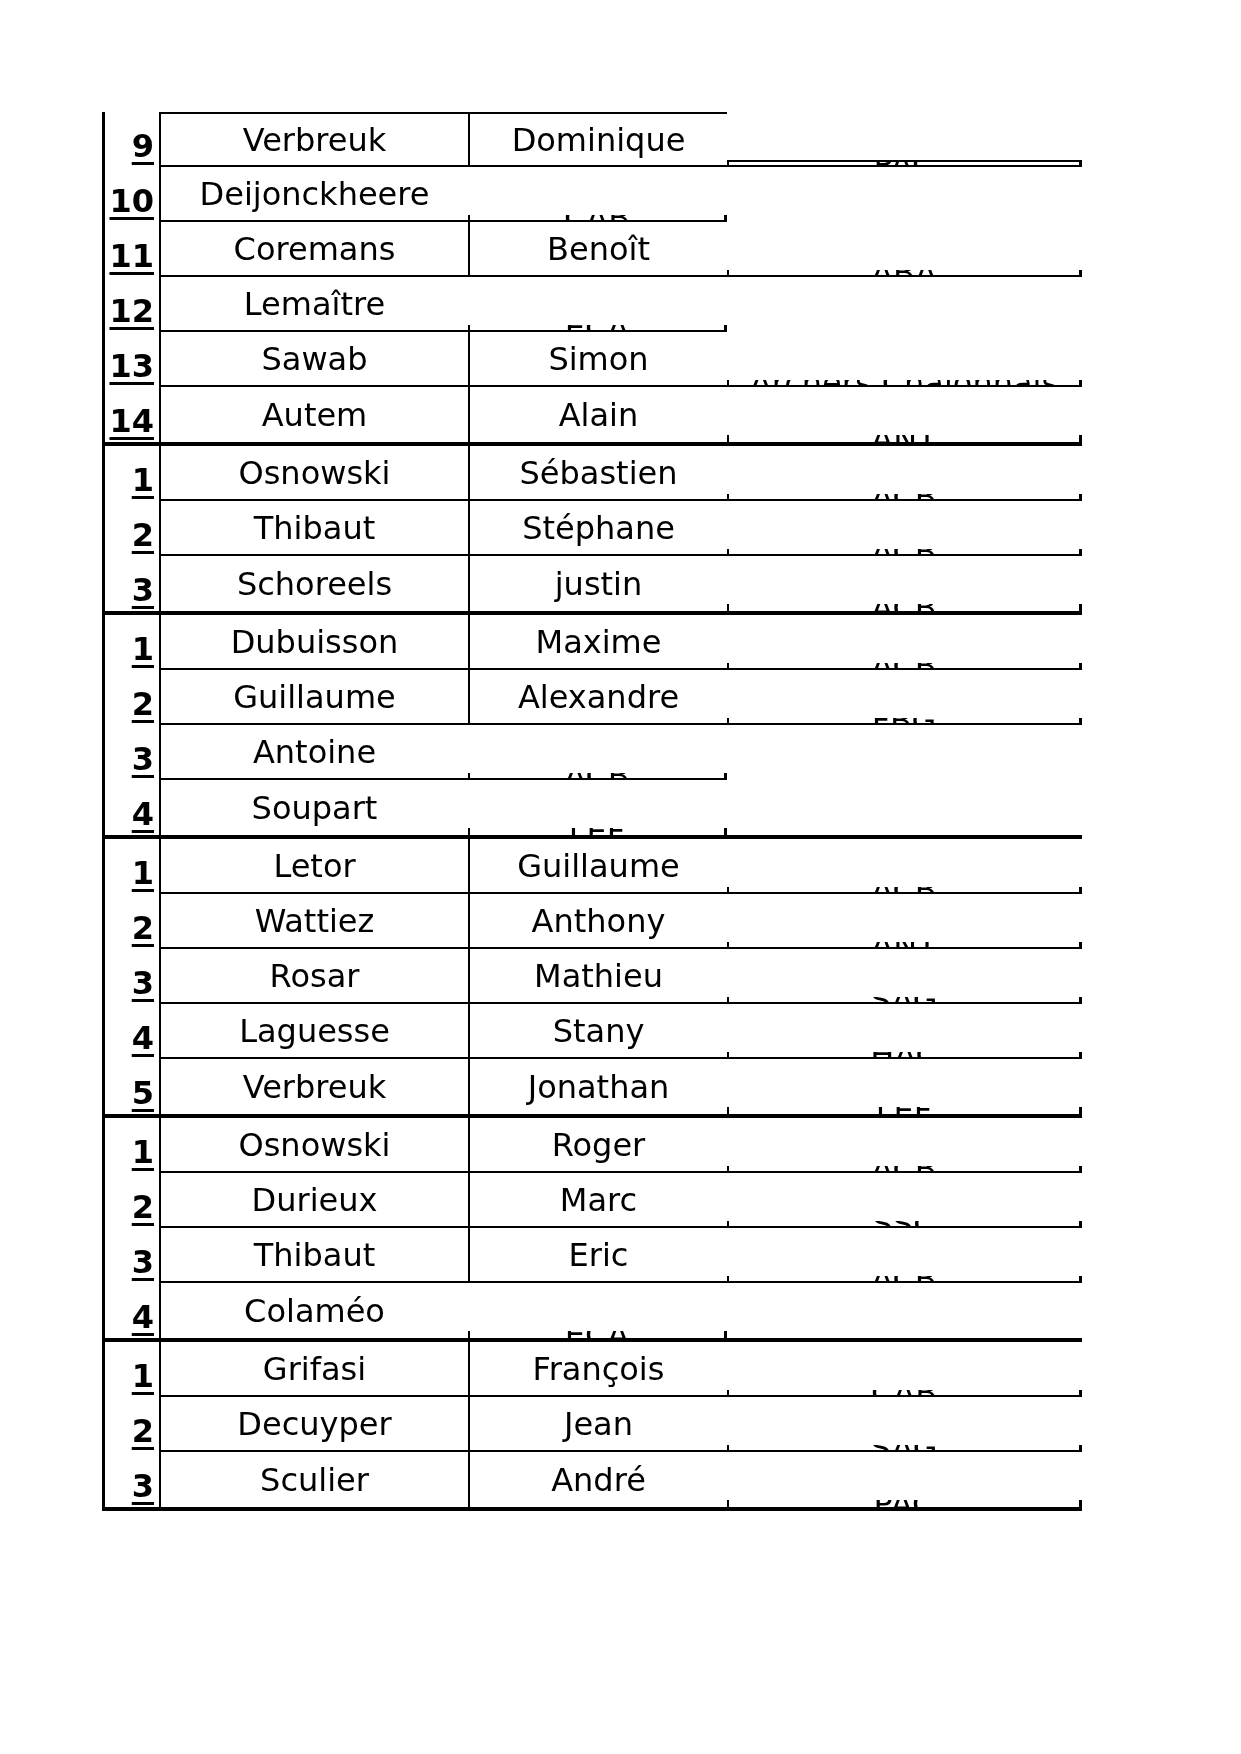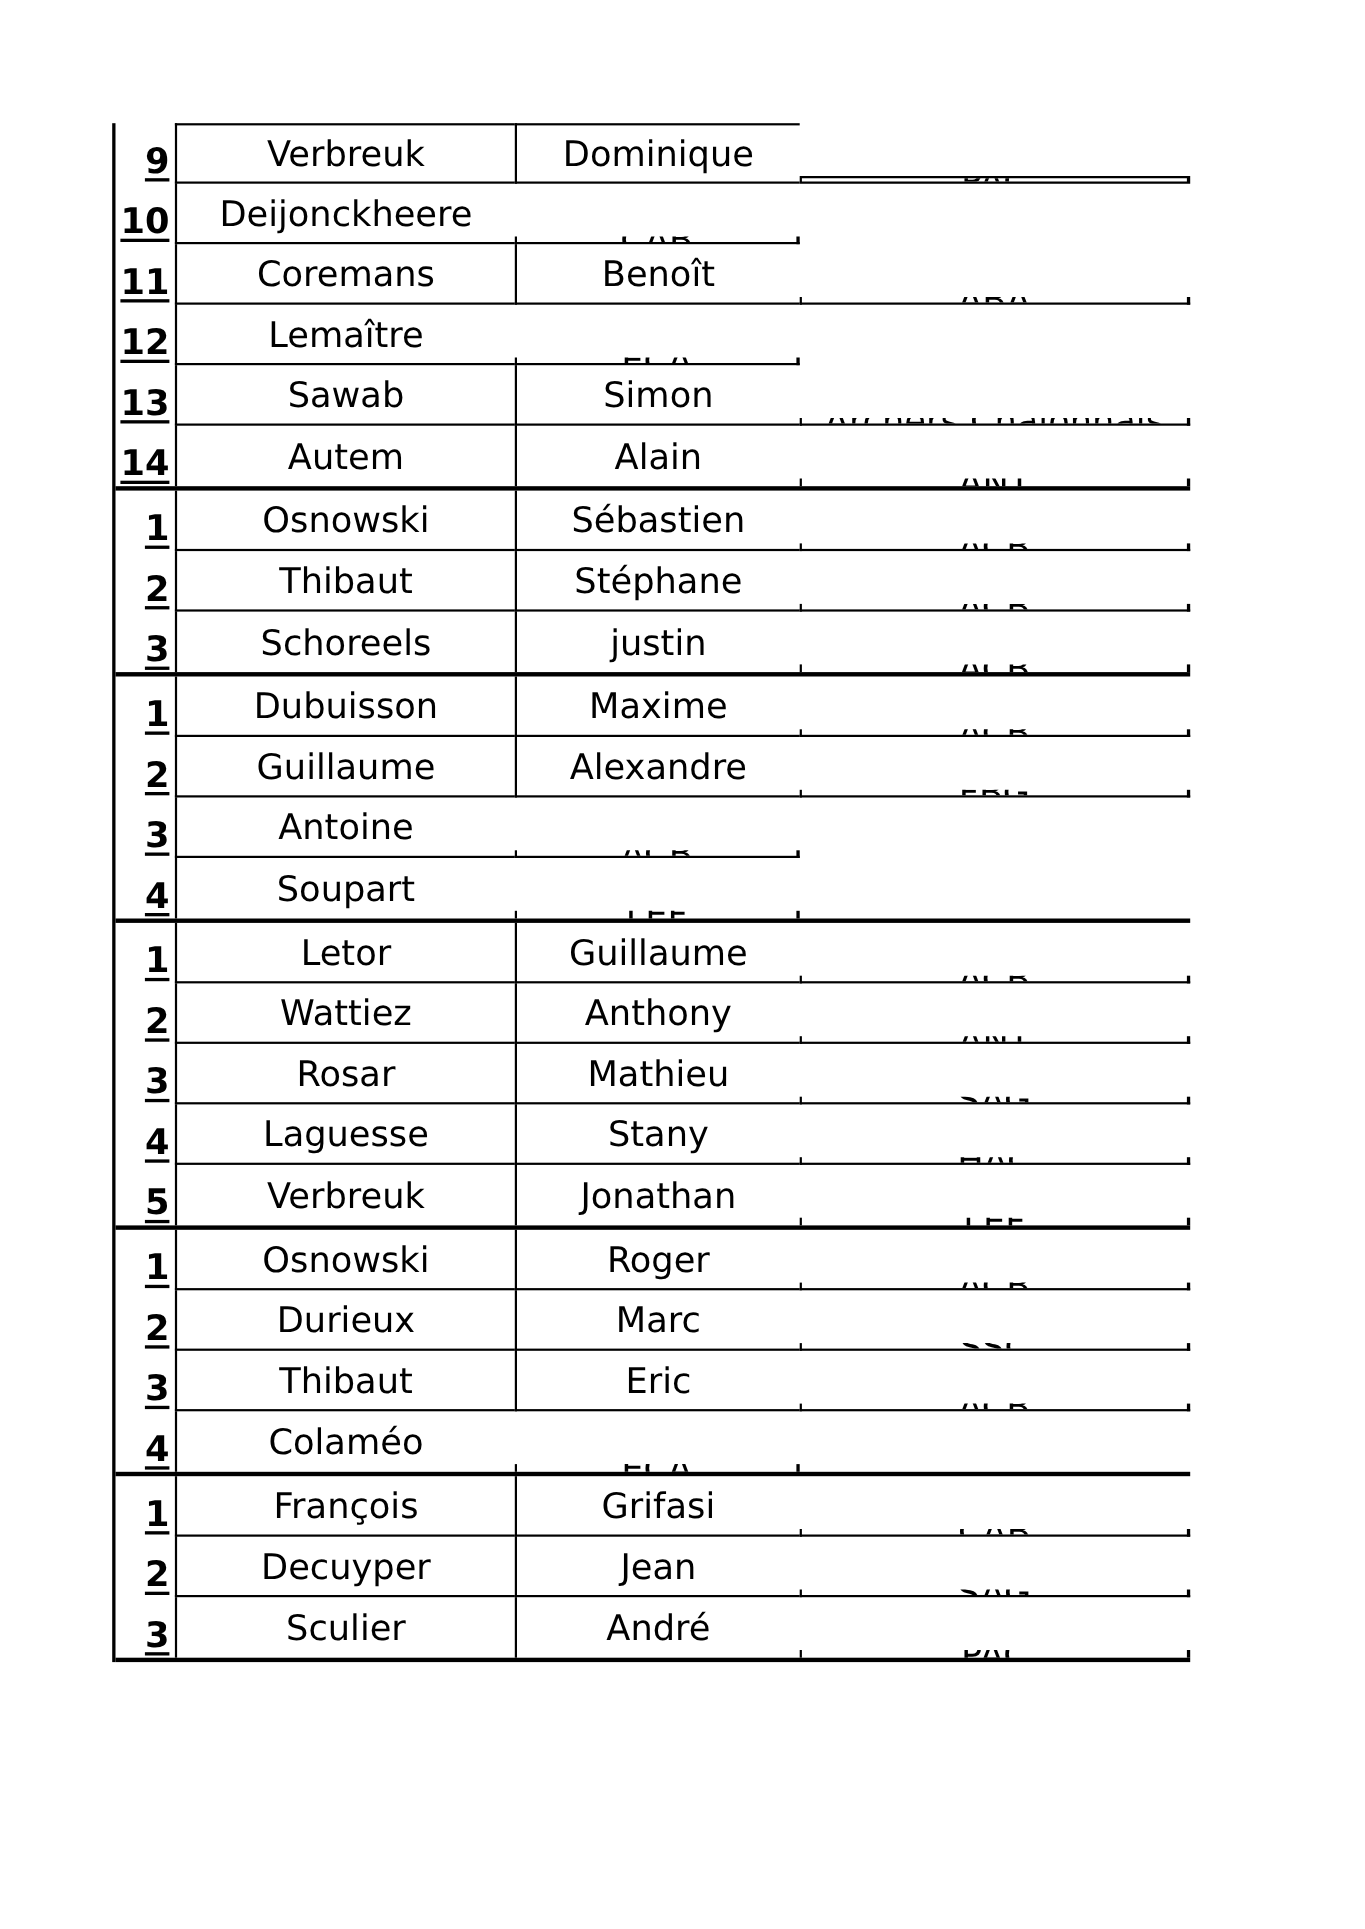--- a/index.html
+++ b/index.html
@@ -251,22 +251,22 @@
           </div>
           <div class="cell last">Colaméo</div>
           <div class="cell club">ECA</div>
         </div>
       </div>
       <div class="group">
         <div class="row first has-sep">
           <div class="cell rank">
             <span class="rank-label">1</span>
           </div>
+          <div class="cell last">Grifasi</div>
           <div class="cell firstname">François</div>
-          <div class="cell last">Grifasi</div>
           <div class="cell club">CAB</div>
         </div>
         <div class="row has-sep">
           <div class="cell rank">
             <span class="rank-label">2</span>
           </div>
           <div class="cell last">Decuyper</div>
           <div class="cell firstname">Jean</div>
           <div class="cell club">SAG</div>
         </div>

